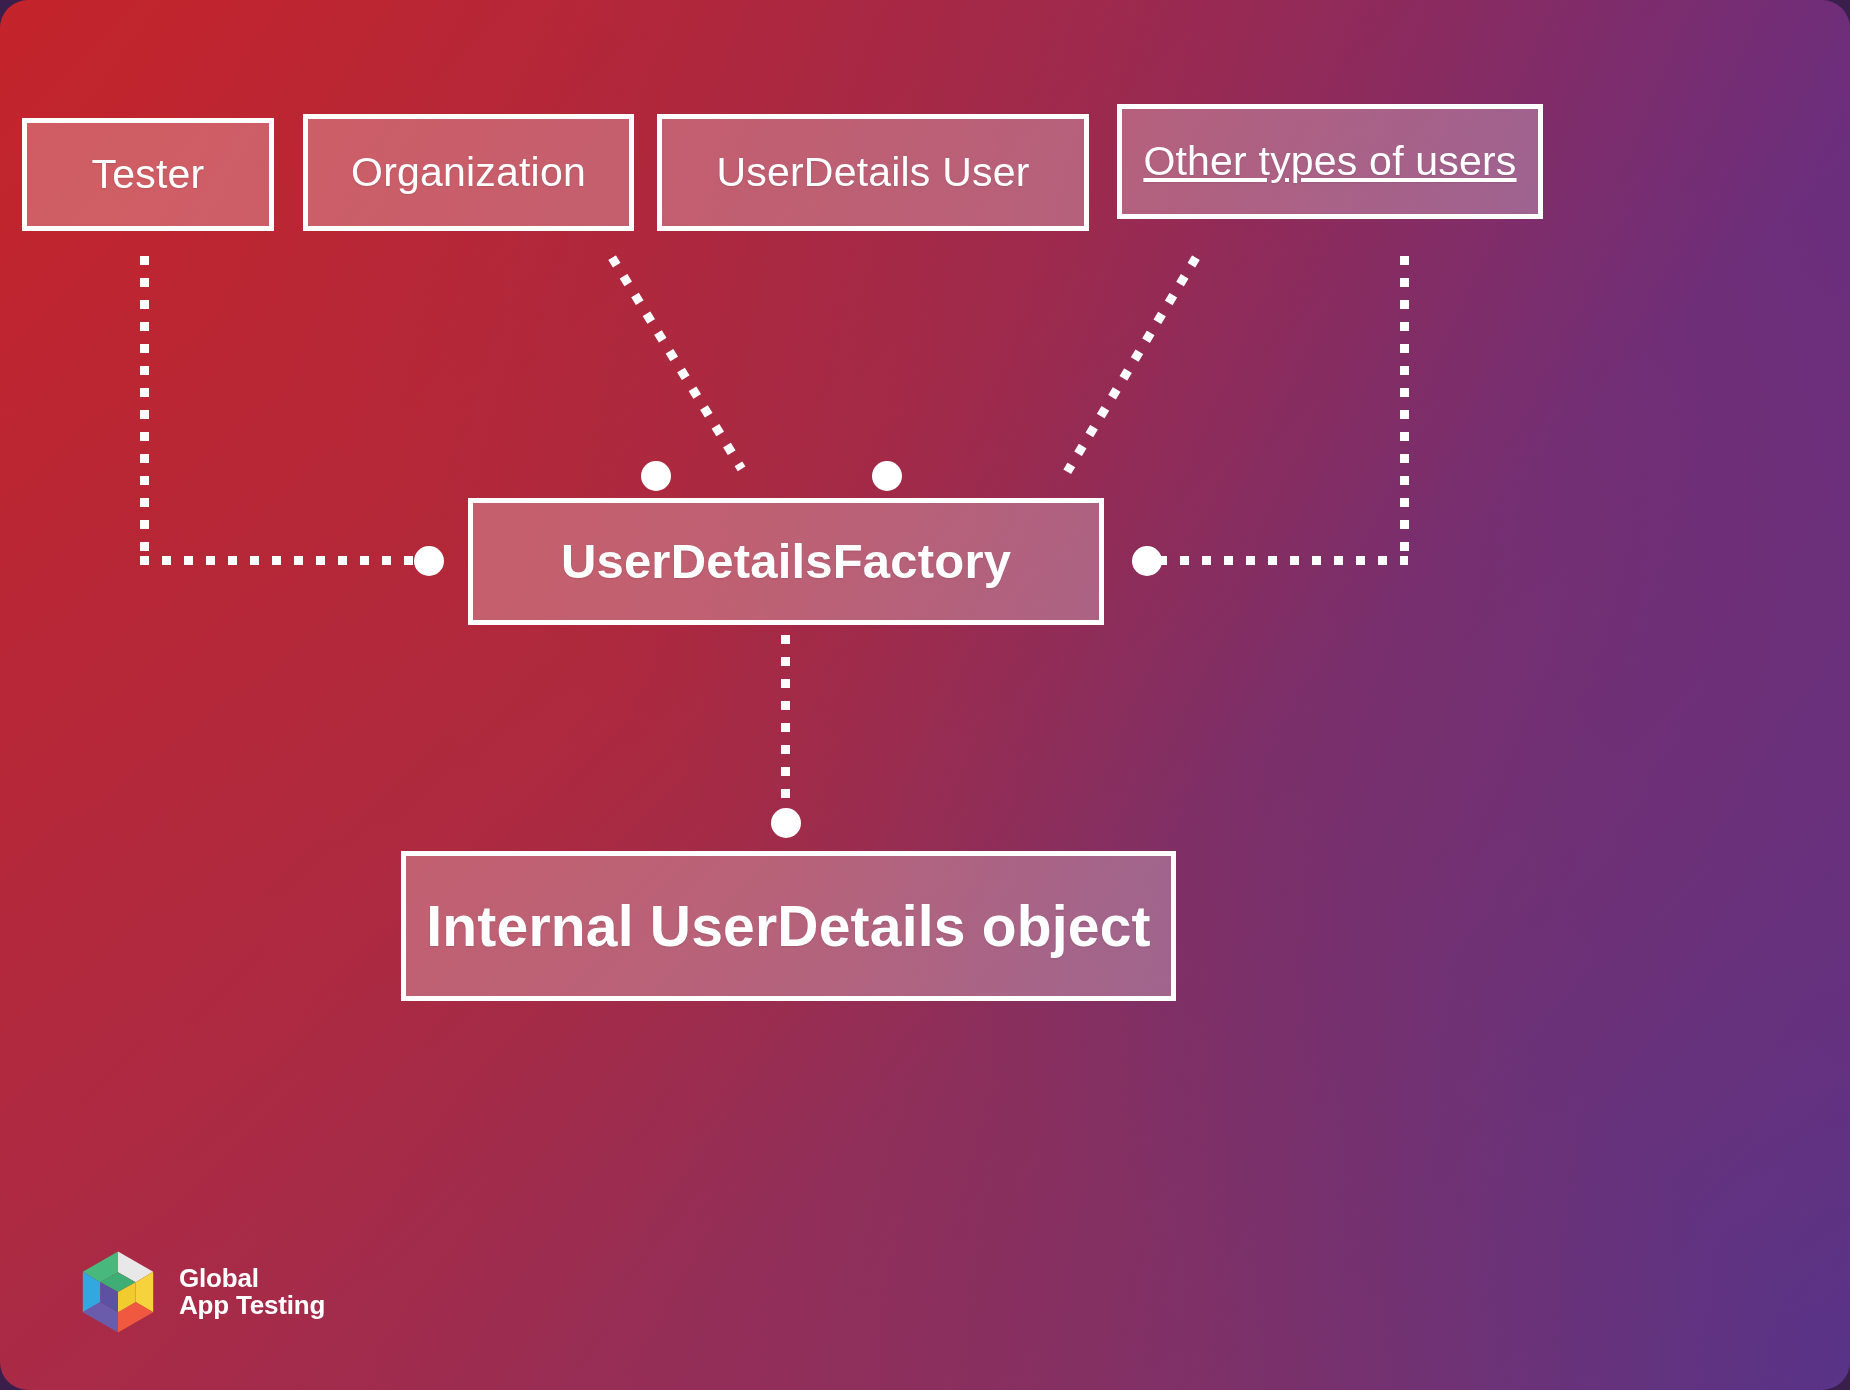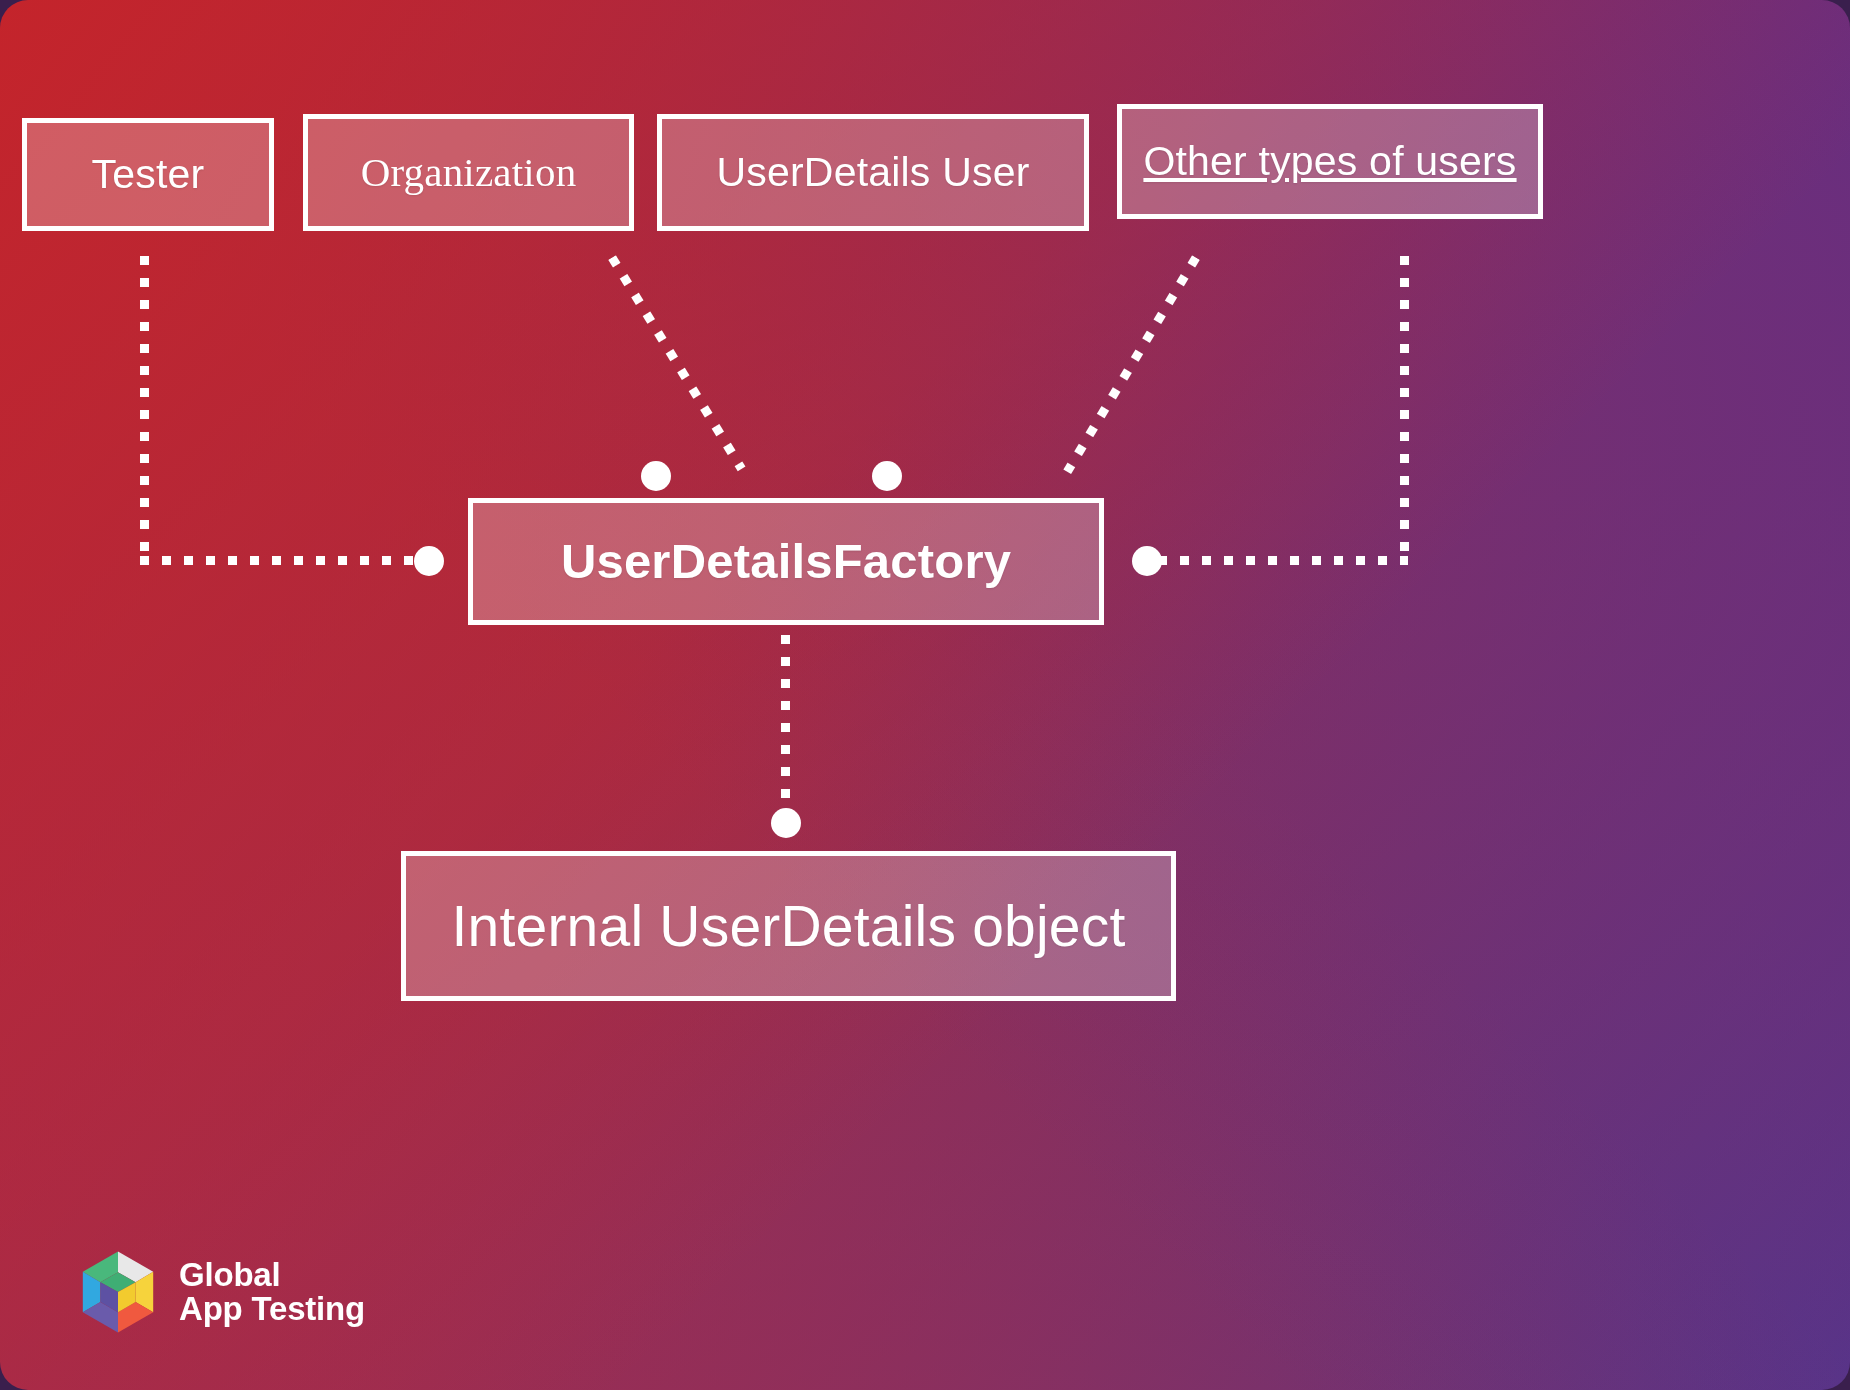--- a/index.html
+++ b/index.html
@@ -32,21 +32,21 @@
     align-items: center;
     justify-content: center;
     color: #ffffff;
     text-align: center;
     line-height: 1.1;
     letter-spacing: 0.2px;
     text-shadow: 0 1px 2px rgba(0,0,0,0.10);
   }
   .node.top     { font-size: 41px; font-weight: 400; }
   .node.center  { font-size: 49px; font-weight: 600; text-align: right; }
-  .node.bottom  { font-size: 57px; font-weight: 400; }
+  .node.bottom  { font-size: 57px; font-weight: 700; }
 
   
   .vline {
     position: absolute;
     width: 9px;
     background-image: linear-gradient(to bottom,
         #ffffff 0, #ffffff 9px, rgba(255,255,255,0) 9px, rgba(255,255,255,0) 22px);
     background-size: 9px 22px;
     background-repeat: repeat-y;
   }
@@ -80,21 +80,21 @@
     position: absolute;
     left: 74px;
     top: 1248px;
     display: flex;
     align-items: center;
     gap: 17px;
   }
   .logo-mark { position: relative; width: 88px; height: 88px; }
   .logo-text {
     color: #ffffff;
-    font-size: 33px;
+    font-size: 26px;
     font-weight: 700;
     line-height: 1.02;
     letter-spacing: -0.2px;
     white-space: pre-line;
   }
 </style>
 </head>
 <body>
 
 <div id="stage">
@@ -113,21 +113,21 @@
   <div class="diag" style="left:1196px; top:253px; width:250px; transform: rotate(121deg);"></div>
   <div class="enddot" style="left:872px; top:461px;"></div>
 
   <div class="vline" style="left:781px; top:635px; height:180px;"></div>
   <div class="enddot" style="left:771px; top:808px;"></div>
 
   <div class="node top" style="left:22px; top:118px; width:252px; height:113px;">
     <span>Tester</span>
   </div>
 
-  <div class="node top" style="left:303px; top:114px; width:331px; height:117px;font-family:Liberation Serif, serif;">
+  <div class="node top" style="left:303px; top:114px; width:331px; height:117px;">
     <span>Organization</span>
   </div>
 
   <div class="node top" style="left:657px; top:114px; width:432px; height:117px;">
     <span>UserDetails User</span>
   </div>
 
   <div class="node top" style="left:1117px; top:104px; width:426px; height:115px;text-decoration:underline;">
     <span>Other types of users</span>
   </div>

